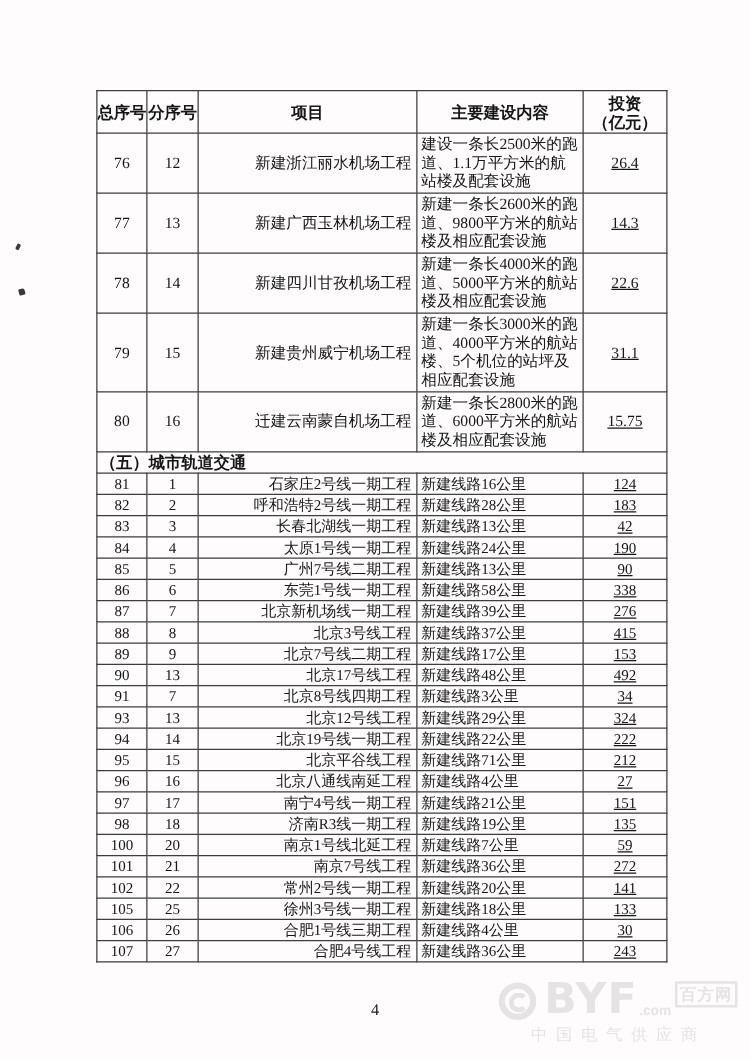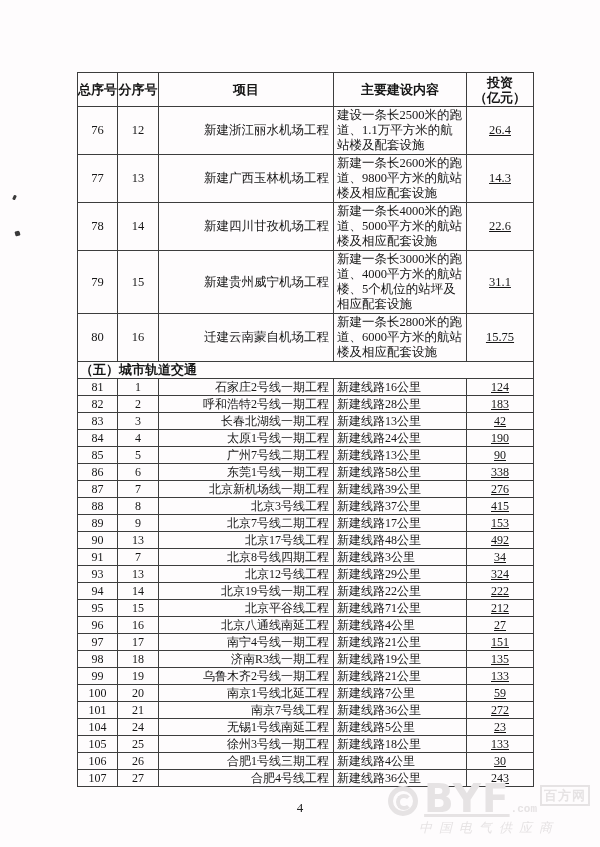--- a/index.html
+++ b/index.html
@@ -59,35 +59,35 @@
     width:30px; height:30px; border:5px solid #e6e3e4; border-radius:50%;
     position:relative; margin-right:6px; margin-top:2px; flex:0 0 auto;
   }
   .wm-circle::after {
     content:""; position:absolute; left:3px; top:3px;
     width:8px; height:8px; border:4px solid #e6e3e4; border-radius:50%;
     border-right-color:transparent;
   }
   .wm-byf {
     font-family:"DejaVu Sans","Liberation Sans",sans-serif;
-    font-weight:bold; font-size:39px; line-height:30px; letter-spacing:1px;text-decoration:underline;
+    font-weight:bold; font-size:34px; line-height:30px; letter-spacing:1px;
   }
   .wm-com {
-    font-family:Liberation Mono, monospace;
+    font-family:Liberation Sans, sans-serif;
     font-weight:bold; font-size:11px; line-height:11px;
     align-self:flex-end; margin:0 3px 1px 1px;
   }
   .wm-box {
     font-size:13px; font-weight:bold; line-height:15px;
     border:2px solid #e6e3e4; padding:1px 2px; margin-top:1px;
     letter-spacing:1px; white-space:nowrap;
   }
   .wm-tagline {
     margin-top:3px; font-size:13px; letter-spacing:7px;
-    white-space:nowrap; text-align:center; font-style:italic;
+    white-space:nowrap; text-align:center; 
   }
 </style>
 </head>
 <body>
 
 <div class="page">
 
   <span class="speck speck-1"></span>
   <span class="speck speck-2"></span>
 
@@ -267,46 +267,39 @@
           <td class="invest">151</td>
         </tr>
         <tr class="rail-row">
           <td class="num">98</td>
           <td class="num">18</td>
           <td class="project">济南R3线一期工程</td>
           <td class="content">新建线路19公里</td>
           <td class="invest">135</td>
         </tr>
         <tr class="rail-row">
-          <td class="num">99</td>
-          <td class="num">19</td>
-          <td class="project">乌鲁木齐2号线一期工程</td>
-          <td class="content">新建线路21公里</td>
-          <td class="invest">133</td>
-        </tr>
-        <tr class="rail-row">
           <td class="num">100</td>
           <td class="num">20</td>
           <td class="project">南京1号线北延工程</td>
           <td class="content">新建线路7公里</td>
           <td class="invest">59</td>
         </tr>
         <tr class="rail-row">
           <td class="num">101</td>
           <td class="num">21</td>
           <td class="project">南京7号线工程</td>
           <td class="content">新建线路36公里</td>
           <td class="invest">272</td>
         </tr>
         <tr class="rail-row">
-          <td class="num">104</td>
-          <td class="num">24</td>
-          <td class="project">无锡1号线南延工程</td>
-          <td class="content">新建线路5公里</td>
-          <td class="invest">23</td>
+          <td class="num">102</td>
+          <td class="num">22</td>
+          <td class="project">常州2号线一期工程</td>
+          <td class="content">新建线路20公里</td>
+          <td class="invest">141</td>
         </tr>
         <tr class="rail-row">
           <td class="num">105</td>
           <td class="num">25</td>
           <td class="project">徐州3号线一期工程</td>
           <td class="content">新建线路18公里</td>
           <td class="invest">133</td>
         </tr>
         <tr class="rail-row">
           <td class="num">106</td>

